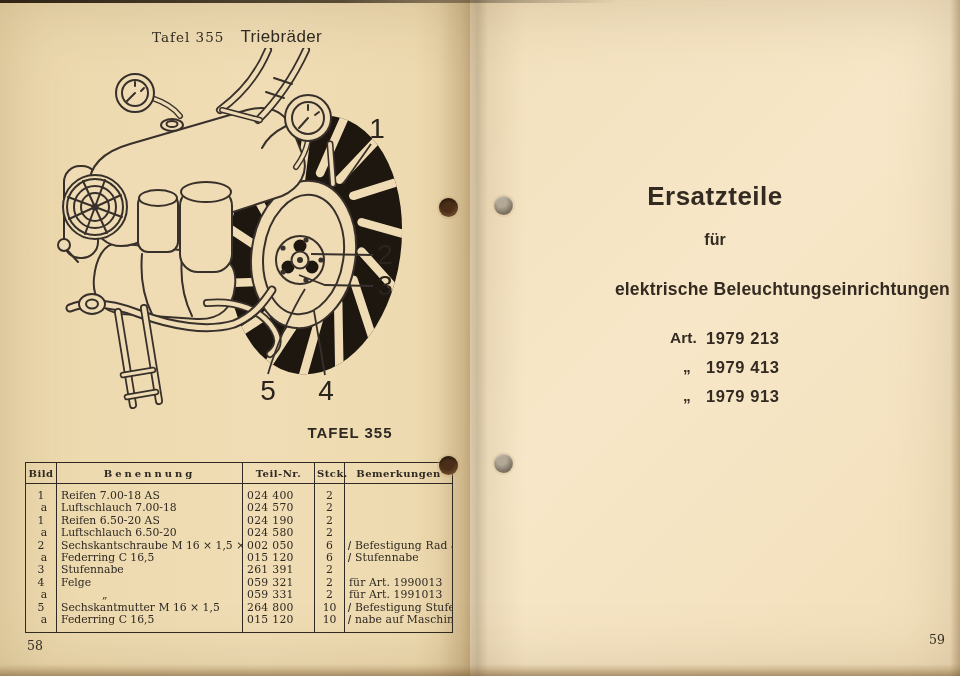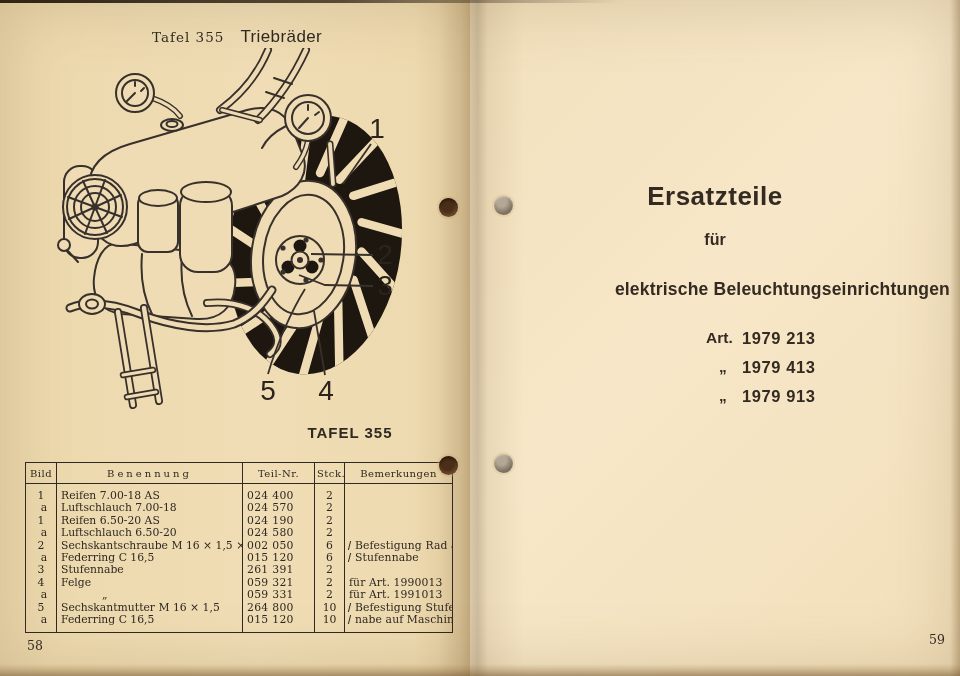--- a/index.html
+++ b/index.html
@@ -36,21 +36,21 @@
   .fig-caption{left:270px;top:424px;width:160px;text-align:center;
     font-size:15px;font-weight:bold;letter-spacing:1px;}
   .pgnum{font-family:"DejaVu Serif",serif;font-size:12.5px;}
   .pgnum-left{left:27px;top:638px;}
   .pgnum-right{left:905px;top:632px;width:40px;text-align:right;}
 
   
   .parts-table{position:absolute;left:25px;top:462px;width:427px;
     border-collapse:collapse;border:1.6px solid #2e2922;table-layout:fixed;
     font-family:"DejaVu Serif",serif;color:#2e2922;}
-  .parts-table th{border-bottom:1.5px solid #2e2922;font-size:10px;font-weight:normal;
+  .parts-table th{border-bottom:1.5px solid #2e2922;font-size:10px;font-weight:bold;
     padding:5px 2px 4px 2px;letter-spacing:.5px;text-align:center;}
   .parts-table th:nth-child(2){letter-spacing:3px;margin-left:32px;}
   .parts-table th+th, .parts-table td+td{border-left:1.2px solid #2e2922;}
   .parts-table td{font-size:10.8px;height:12.4px;line-height:12.4px;
     padding:0 4px;white-space:nowrap;overflow:hidden;}
   .parts-table tbody tr:first-child td{padding-top:6px;}
   .parts-table tbody tr:last-child td{padding-bottom:6px;}
   .c-bild{text-align:center;}
   .c-bild.is-a{padding-left:10px;}
   .c-ben.indent{padding-left:45px;}
@@ -61,21 +61,21 @@
     margin-right:5px;vertical-align:-1px;transform:skewX(-14deg);}
 
   
   .rp-title{left:480px;top:181px;width:470px;text-align:center;
     font-size:26px;font-weight:bold;letter-spacing:.5px;color:#332b22;}
   .rp-fur{left:480px;top:231px;width:470px;text-align:center;
     font-size:16px;font-weight:bold;color:#332b22;}
   .rp-subject{left:480px;top:279px;width:470px;text-align:right;
     font-size:17.5px;font-weight:bold;letter-spacing:.2px;color:#332b22;}
   .articles{left:670px;top:329px;}
-  .article-row{display:flex;height:29px;align-items:flex-start;color:#332b22;margin-left:36px;}
+  .article-row{display:flex;height:29px;align-items:flex-start;color:#332b22;}
   .art-prefix{width:36px;font-size:15.5px;font-weight:bold;box-sizing:border-box;}
   .article-row.ditto .art-prefix{padding-left:13px;}
   .art-number{font-size:16.5px;font-weight:bold;letter-spacing:.6px;}
 
   
   .figure-svg{position:absolute;left:22px;top:48px;}
   .ink{stroke:#38302a;fill:none;stroke-width:2;stroke-linejoin:round;stroke-linecap:round;}
   .fillpaper{fill:#efdcb4;stroke:#38302a;stroke-width:2;stroke-linejoin:round;}
   .tube-o{stroke:#38302a;fill:none;stroke-linecap:round;}
   .tube-i{stroke:#efdcb4;fill:none;stroke-linecap:round;}

